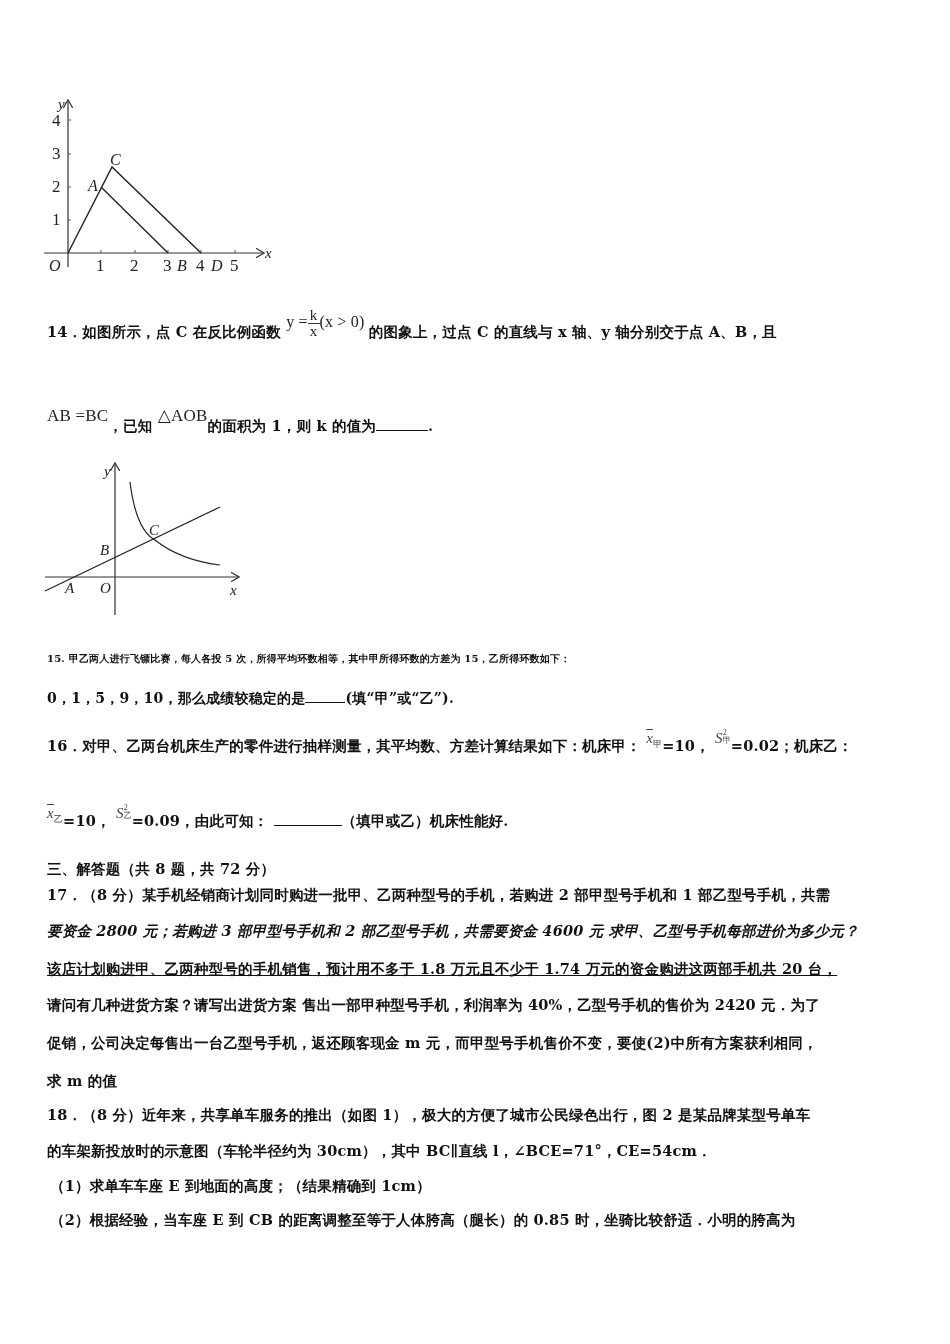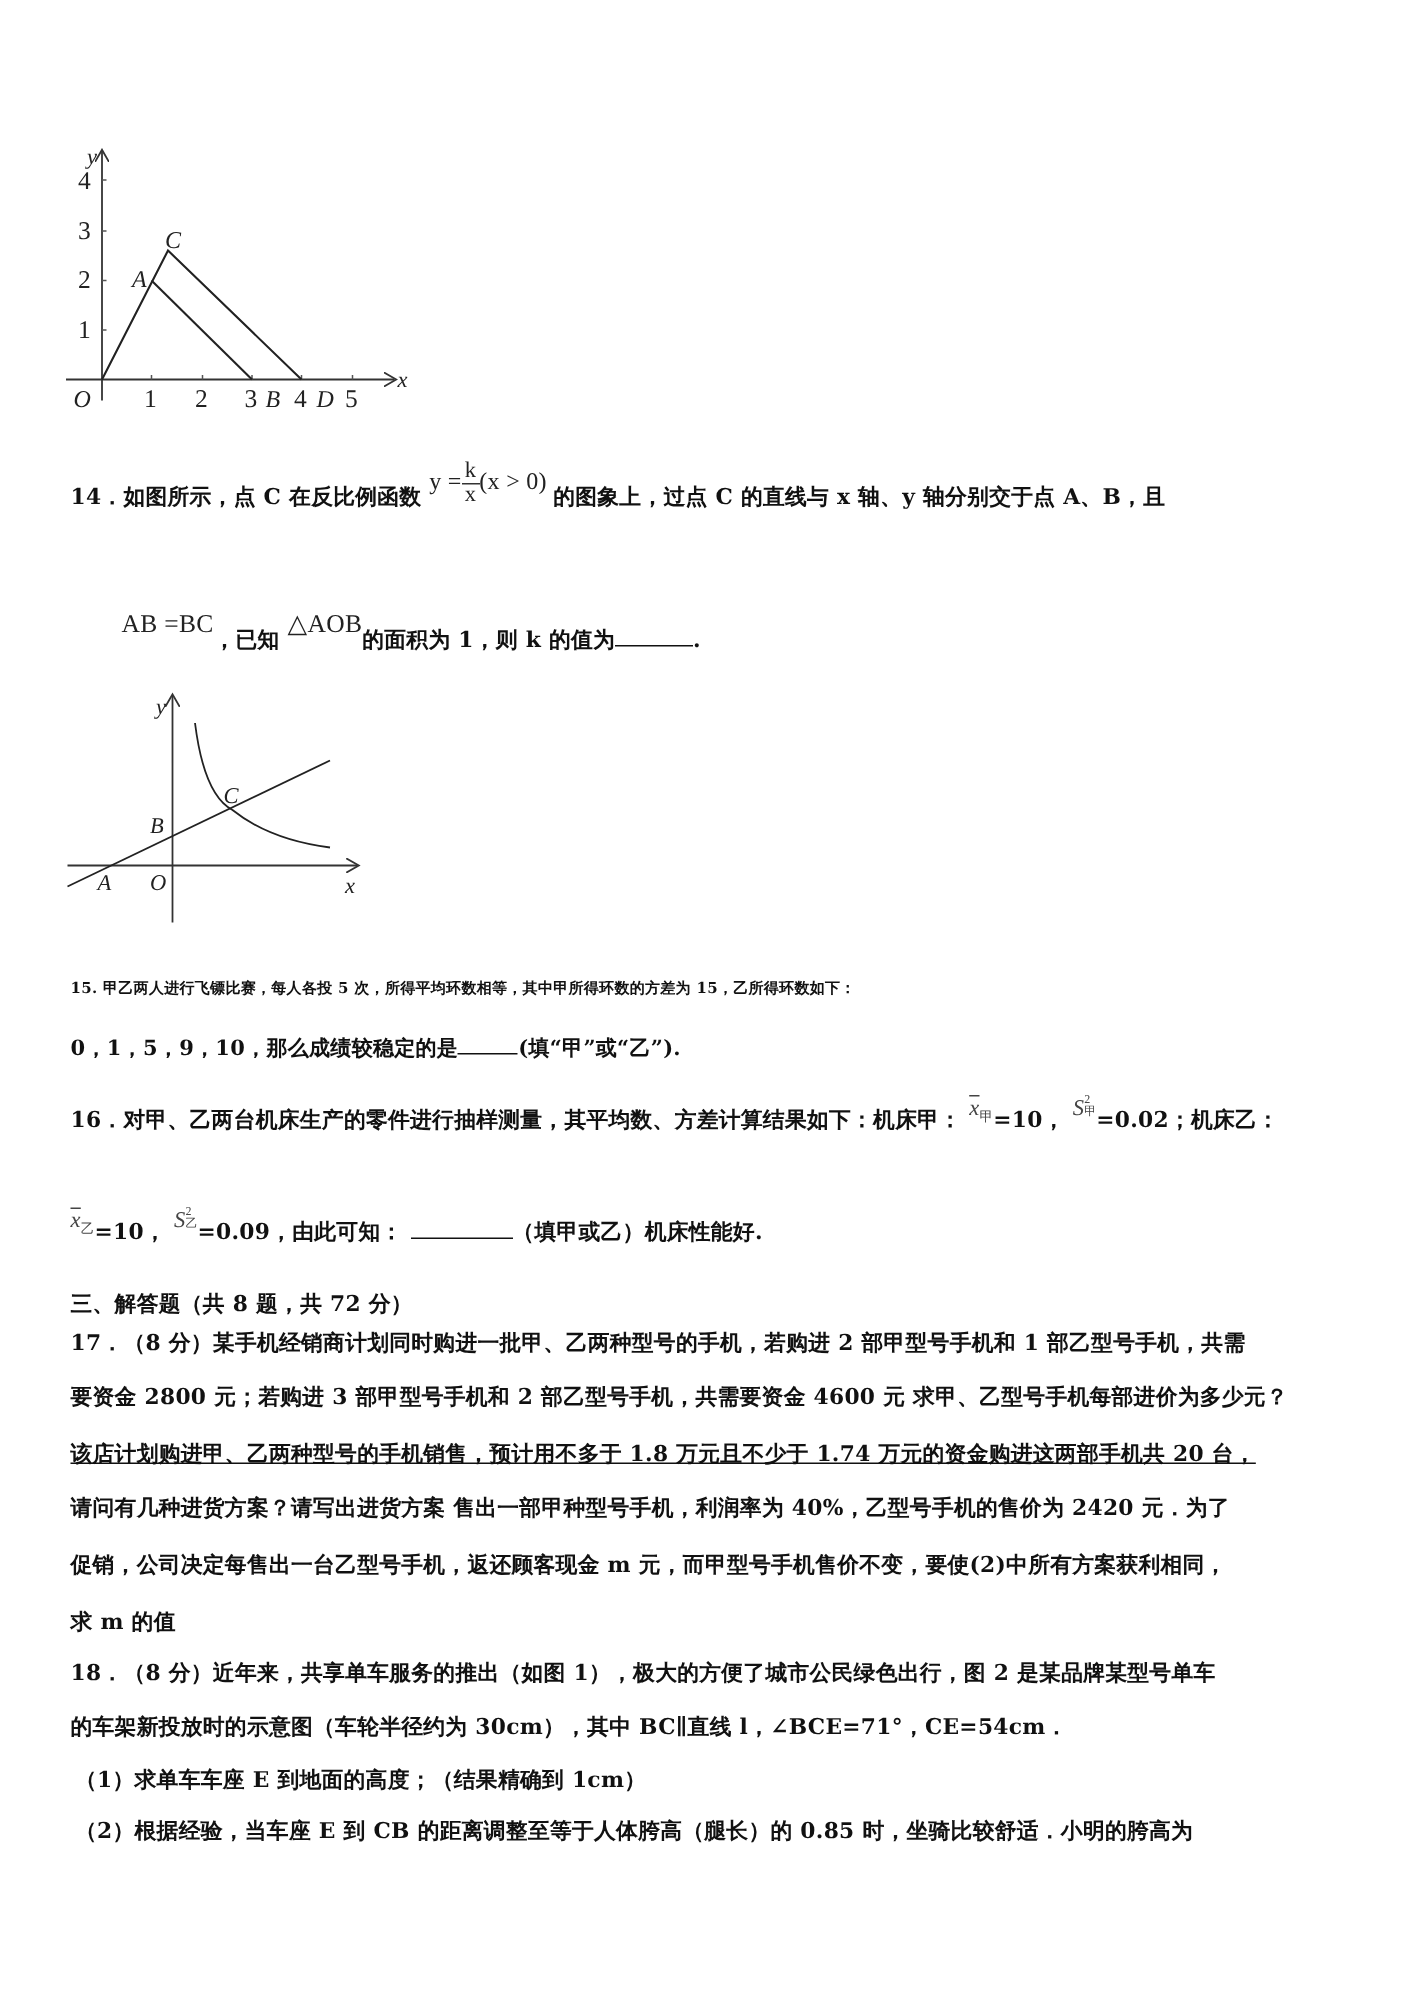--- a/index.html
+++ b/index.html
@@ -69,21 +69,21 @@
 </svg>
 
 <div class="line" style="top:312px; line-height:40px;">
   <span>14．</span><span>如图所示，点 C 在反比例函数</span>
   <span class="math" style="position:relative; top:-10px;">
     <span>y =</span><span class="frac"><span class="num">k</span><span class="den">x</span></span><span>(x &gt; 0)</span>
   </span>
   <span>的图象上，过点 C 的直线与 x 轴、y 轴分别交于点 A、B，且</span>
 </div>
 
-<div class="line" style="top:410px; line-height:32px;margin-left:34px;">
+<div class="line" style="top:410px; line-height:32px;">
   <span class="math" style="font-size:17px; position:relative; top:-10px;">AB =BC</span><span>，已知</span>
   <span class="math" style="font-size:17px; position:relative; top:-10px;">△AOB</span><span>的面积为 1，则 k 的值为</span><span class="blank" style="width:52px;"></span><span>.</span>
 </div>
 
 <svg class="abs" style="left:40px; top:460px;" width="205" height="160" viewBox="0 0 205 160">
   <defs>
     <marker id="arr2" markerWidth="8" markerHeight="8" refX="6" refY="4" orient="auto">
       <path d="M0,0 L7,4 L0,8" fill="none" stroke="#333" stroke-width="1"></path>
     </marker>
   </defs>
@@ -111,21 +111,21 @@
 </div>
 <div class="line" style="top:812px;">
   <span class="mathsm" style="position:relative; top:-8px; font-style:italic; text-decoration:overline; font-size:15px;">x</span><span class="mathsm" style="position:relative; top:-4px; font-size:9px;">乙</span><span>=10，</span>
   <span class="mathsm" style="position:relative; top:-8px; font-style:italic; font-size:15px;">S</span><span style="display:inline-block; position:relative; top:-8px; width:8px; line-height:8px;"><span class="mathsm" style="display:block; font-size:8px;">2</span><span class="mathsm" style="display:block; font-size:8px;">乙</span></span><span>=0.09，由此可知：</span>
   <span class="blank" style="width:68px;"></span><span>（填甲或乙）机床性能好.</span>
 </div>
 
 <div class="line" style="top:860px;">三、解答题（共 8 题，共 72 分）</div>
 
 <div class="line" style="top:886px;">17．（8 分）某手机经销商计划同时购进一批甲、乙两种型号的手机，若购进 2 部甲型号手机和 1 部乙型号手机，共需</div>
-<div class="line" style="top:922px;">要资金 2800 元；若购进 3 部甲型号手机和 2 部乙型号手机，共需要资金 4600 元 求甲、乙型号手机每部进价为多少元？</div>
+<div class="line" style="top:922px;font-style:italic;">要资金 2800 元；若购进 3 部甲型号手机和 2 部乙型号手机，共需要资金 4600 元 求甲、乙型号手机每部进价为多少元？</div>
 <div class="line" style="top:960px;text-decoration:underline;"> 该店计划购进甲、乙两种型号的手机销售，预计用不多于 1.8 万元且不少于 1.74 万元的资金购进这两部手机共 20 台，</div>
 <div class="line" style="top:996px;">请问有几种进货方案？请写出进货方案 售出一部甲种型号手机，利润率为 40%，乙型号手机的售价为 2420 元．为了</div>
 <div class="line" style="top:1034px;">促销，公司决定每售出一台乙型号手机，返还顾客现金 m 元，而甲型号手机售价不变，要使(2)中所有方案获利相同，</div>
 <div class="line" style="top:1072px;">求 m 的值</div>
 
 <div class="line" style="top:1106px;">18．（8 分）近年来，共享单车服务的推出（如图 1），极大的方便了城市公民绿色出行，图 2 是某品牌某型号单车</div>
 <div class="line" style="top:1142px;">的车架新投放时的示意图（车轮半径约为 30cm），其中 BC∥直线 l，∠BCE=71°，CE=54cm．</div>
 <div class="line" style="top:1177px; left:50px;">（1）求单车车座 E 到地面的高度；（结果精确到 1cm）</div>
 <div class="line" style="top:1211px; left:50px;">（2）根据经验，当车座 E 到 CB 的距离调整至等于人体胯高（腿长）的 0.85 时，坐骑比较舒适．小明的胯高为</div>
 

